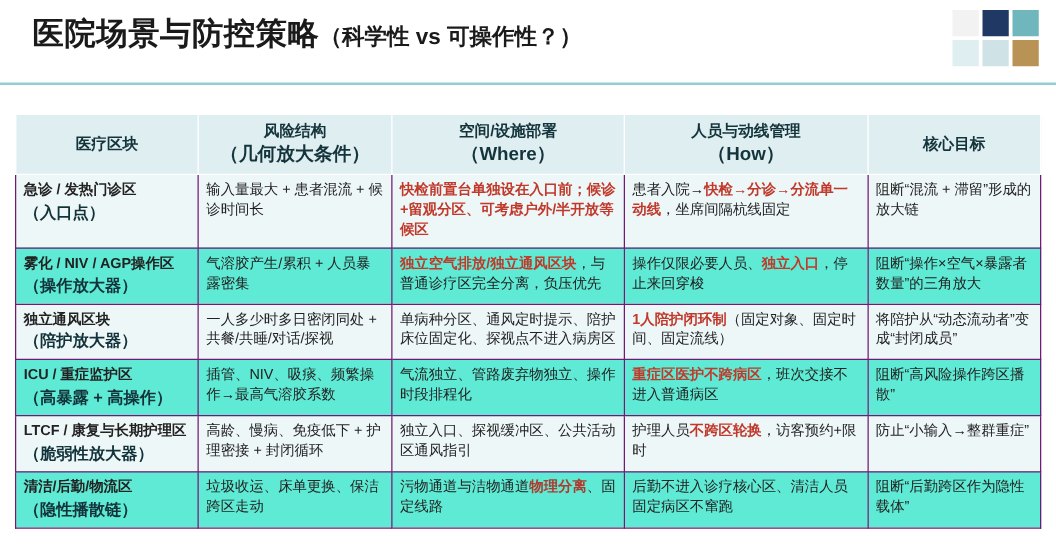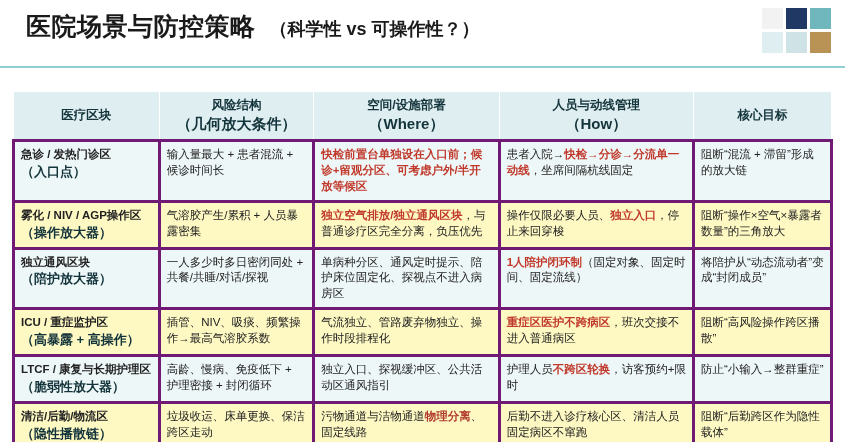--- a/index.html
+++ b/index.html
@@ -36,21 +36,20 @@
   .title-main {
     font-size: 25px;
     font-weight: bold;
     color: #1a1a1a;
     letter-spacing: 0.5px;
   }
   .title-sub {
     font-size: 18px;
     font-weight: bold;
     color: #1a1a1a;
-    margin-left: 14px;
     text-align: right;
   }
   .header-rule {
     position: absolute;
     left: 0;
     bottom: 0;
     width: 845px;
     height: 2px;
     background: #8fcfd4;
   }
@@ -89,29 +88,29 @@
     padding: 5px 4px;
     line-height: 1.35;
     border: 1px solid #ffffff;
   }
   table.matrix th .sub {
     font-weight: bold;
     font-size: 15px;
     display: block;
   }
   table.matrix td {
-    border: 3px solid #701a75;
+    border: 1px solid #701a75;
     padding: 5px 6px;
     font-size: 11.5px;
     line-height: 1.38;
     color: #222222;
     vertical-align: top;
   }
   tr.band-a td { background: #eef7f8; }
-  tr.band-b td { background: #fef9c3; }
+  tr.band-b td { background: #5eead4; }
   td.zone {
     font-weight: bold;
     font-size: 12.5px;
     color: #13333b;
     line-height: 1.35;
   }
   td.zone .zsub {
     display: block;
     font-size: 13px;
     font-weight: bold;

